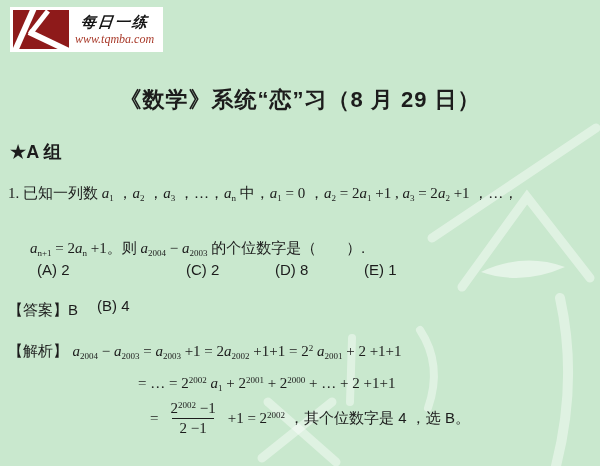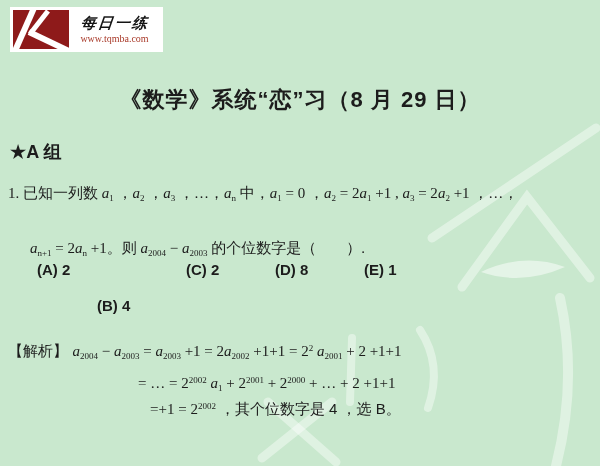--- a/index.html
+++ b/index.html
@@ -15,40 +15,40 @@
   #watermark{z-index:0;pointer-events:none;}
   #content{z-index:1;}
 
   
   .logo-box{position:absolute;left:10px;top:7px;width:153px;height:45px;background:#ffffff;
     display:flex;align-items:center;box-sizing:border-box;padding:3px;}
   .logo-mark{width:56px;height:39px;flex:0 0 auto;}
   .logo-text{display:flex;flex-direction:column;align-items:center;justify-content:center;flex:1;line-height:1;}
   .brand{font-family:"Liberation Serif",serif;font-weight:bold;font-style:italic;
     font-size:15px;letter-spacing:2px;color:#141414;white-space:nowrap;transform:skewX(-6deg);}
-  .site{font-family:"Liberation Serif",serif;font-size:10px;
+  .site{font-family:"Liberation Serif",serif;font-style:italic;font-size:12px;
     color:var(--site_red);margin-top:3px;white-space:nowrap;}
   .slogan{position:absolute;top:17px;right:12px;font-family:"Liberation Serif",serif;
     font-size:17px;color:#202020;letter-spacing:1px;white-space:nowrap;}
 
   
   .title{position:absolute;top:85px;left:0;width:100%;text-align:center;
     font-size:22px;font-weight:bold;letter-spacing:1px;white-space:nowrap;}
   .group{position:absolute;left:10px;top:140px;font-size:18px;white-space:nowrap;font-weight:bold;}
 
   
   .math{font-family:"Liberation Serif",serif;font-size:15px;white-space:nowrap;}
   .math sub{font-size:0.6em;vertical-align:-0.35em;letter-spacing:0;}
   .math sup{font-size:0.6em;vertical-align:0.55em;}
   .mv{font-family:"Liberation Serif",serif;font-style:italic;}
 
   .p-line1{position:absolute;left:8px;top:184px;}
   .p-line2{position:absolute;left:30px;top:219px;margin-top:20px;}
 
-  .options{position:absolute;left:0;top:261px;width:600px;height:20px;font-size:15px;font-weight:bold;}
+  .options{position:absolute;left:0;top:261px;width:600px;height:20px;font-size:15px;}
   .options span{position:absolute;white-space:nowrap;}
   .opt-a{left:37px;} .opt-b{left:97px;margin-top:36px;} .opt-c{left:186px;} .opt-d{left:275px;} .opt-e{left:364px;}
 
   .answer{position:absolute;left:8px;top:301px;font-size:15px;white-space:nowrap;}
   .sol1{position:absolute;left:8px;top:342px;white-space:nowrap;}
   .cn-label{font-family:"Liberation Sans",sans-serif;font-size:15px;margin-top:32px;}
   .sol2{position:absolute;left:138px;top:375px;}
   .sol3{position:absolute;left:150px;top:400px;display:flex;align-items:center;}
   .frac{display:inline-flex;flex-direction:column;align-items:center;margin:0 5px;line-height:1.15;}
   .frac .den{border-top:1.5px solid var(--text);padding:1px 7px 0;}
@@ -96,27 +96,34 @@
   <div class="math p-line2"><i class="mv">a</i><sub>n+1</sub> = 2<i class="mv">a</i><sub>n</sub> +1。则 <i class="mv">a</i><sub>2004</sub> − <i class="mv">a</i><sub>2003</sub> 的个位数字是（　　）.</div>
 
   <div class="options">
     <span class="opt-a">(A) 2</span>
     <span class="opt-b">(B) 4</span>
     <span class="opt-c">(C) 2</span>
     <span class="opt-d">(D) 8</span>
     <span class="opt-e">(E) 1</span>
   </div>
 
+  <div class="answer">
+    <span>【答案】</span><span>B</span>
+  </div>
 
   <div class="sol1">
     <span class="cn-label">【解析】</span>
     <span class="math"><i class="mv">a</i><sub>2004</sub> − <i class="mv">a</i><sub>2003</sub> = <i class="mv">a</i><sub>2003</sub> +1 = 2<i class="mv">a</i><sub>2002</sub> +1+1 = 2<sup>2</sup> <i class="mv">a</i><sub>2001</sub> + 2 +1+1</span>
   </div>
 
   <div class="math sol2">= … = 2<sup>2002</sup> <i class="mv">a</i><sub>1</sub> + 2<sup>2001</sup> + 2<sup>2000</sup> + … + 2 +1+1</div>
 
   <div class="sol3">
     <span class="math">=</span>
+    <span class="frac math">
+      <span class="num">2<sup>2002</sup> −1</span>
+      <span class="den">2 −1</span>
+    </span>
     <span class="math">+1 = 2<sup>2002</sup></span>
     <span class="tail">，其个位数字是 4 ，选 B。</span>
   </div>
 
 </div>
 
 </body></html>

